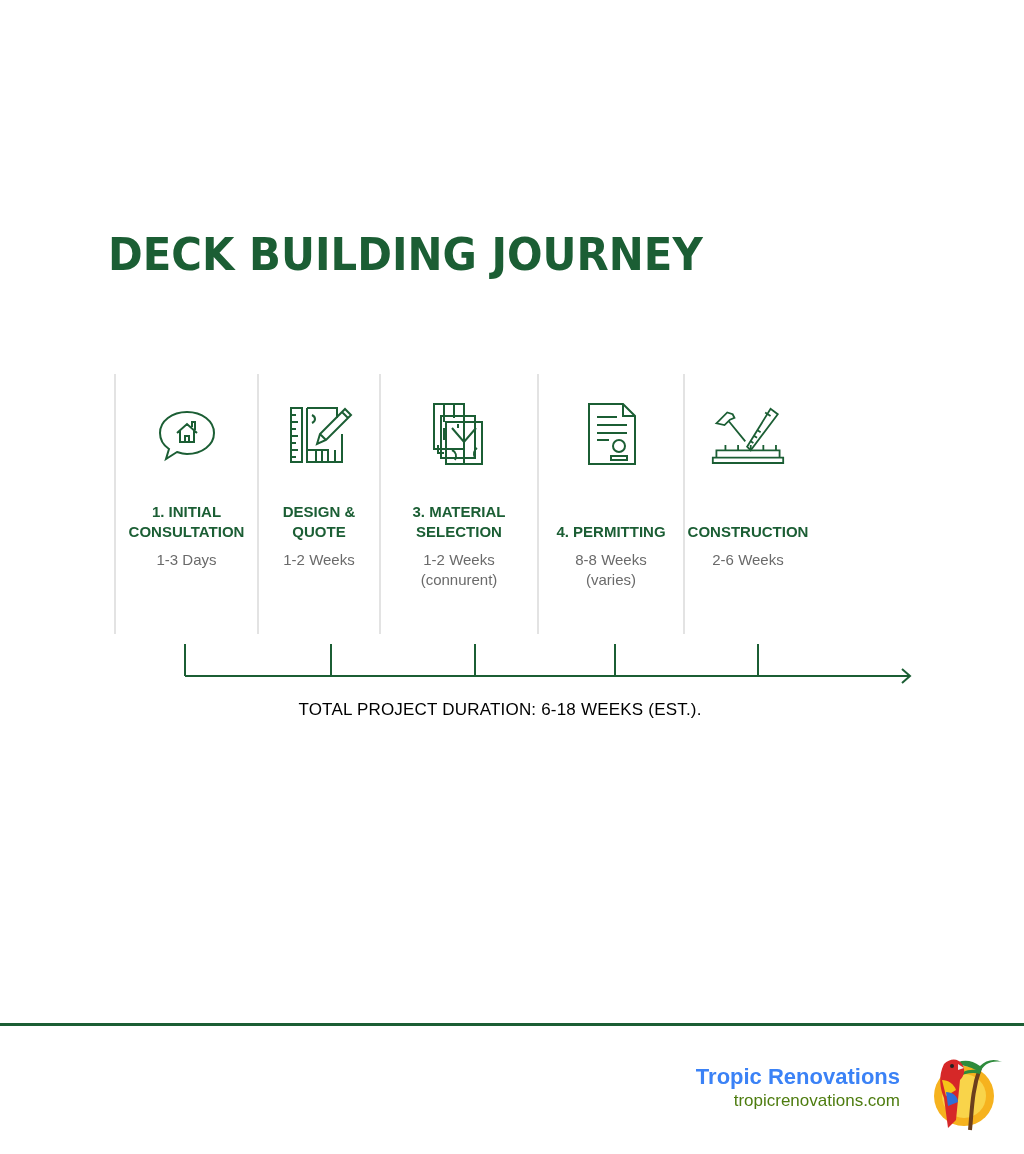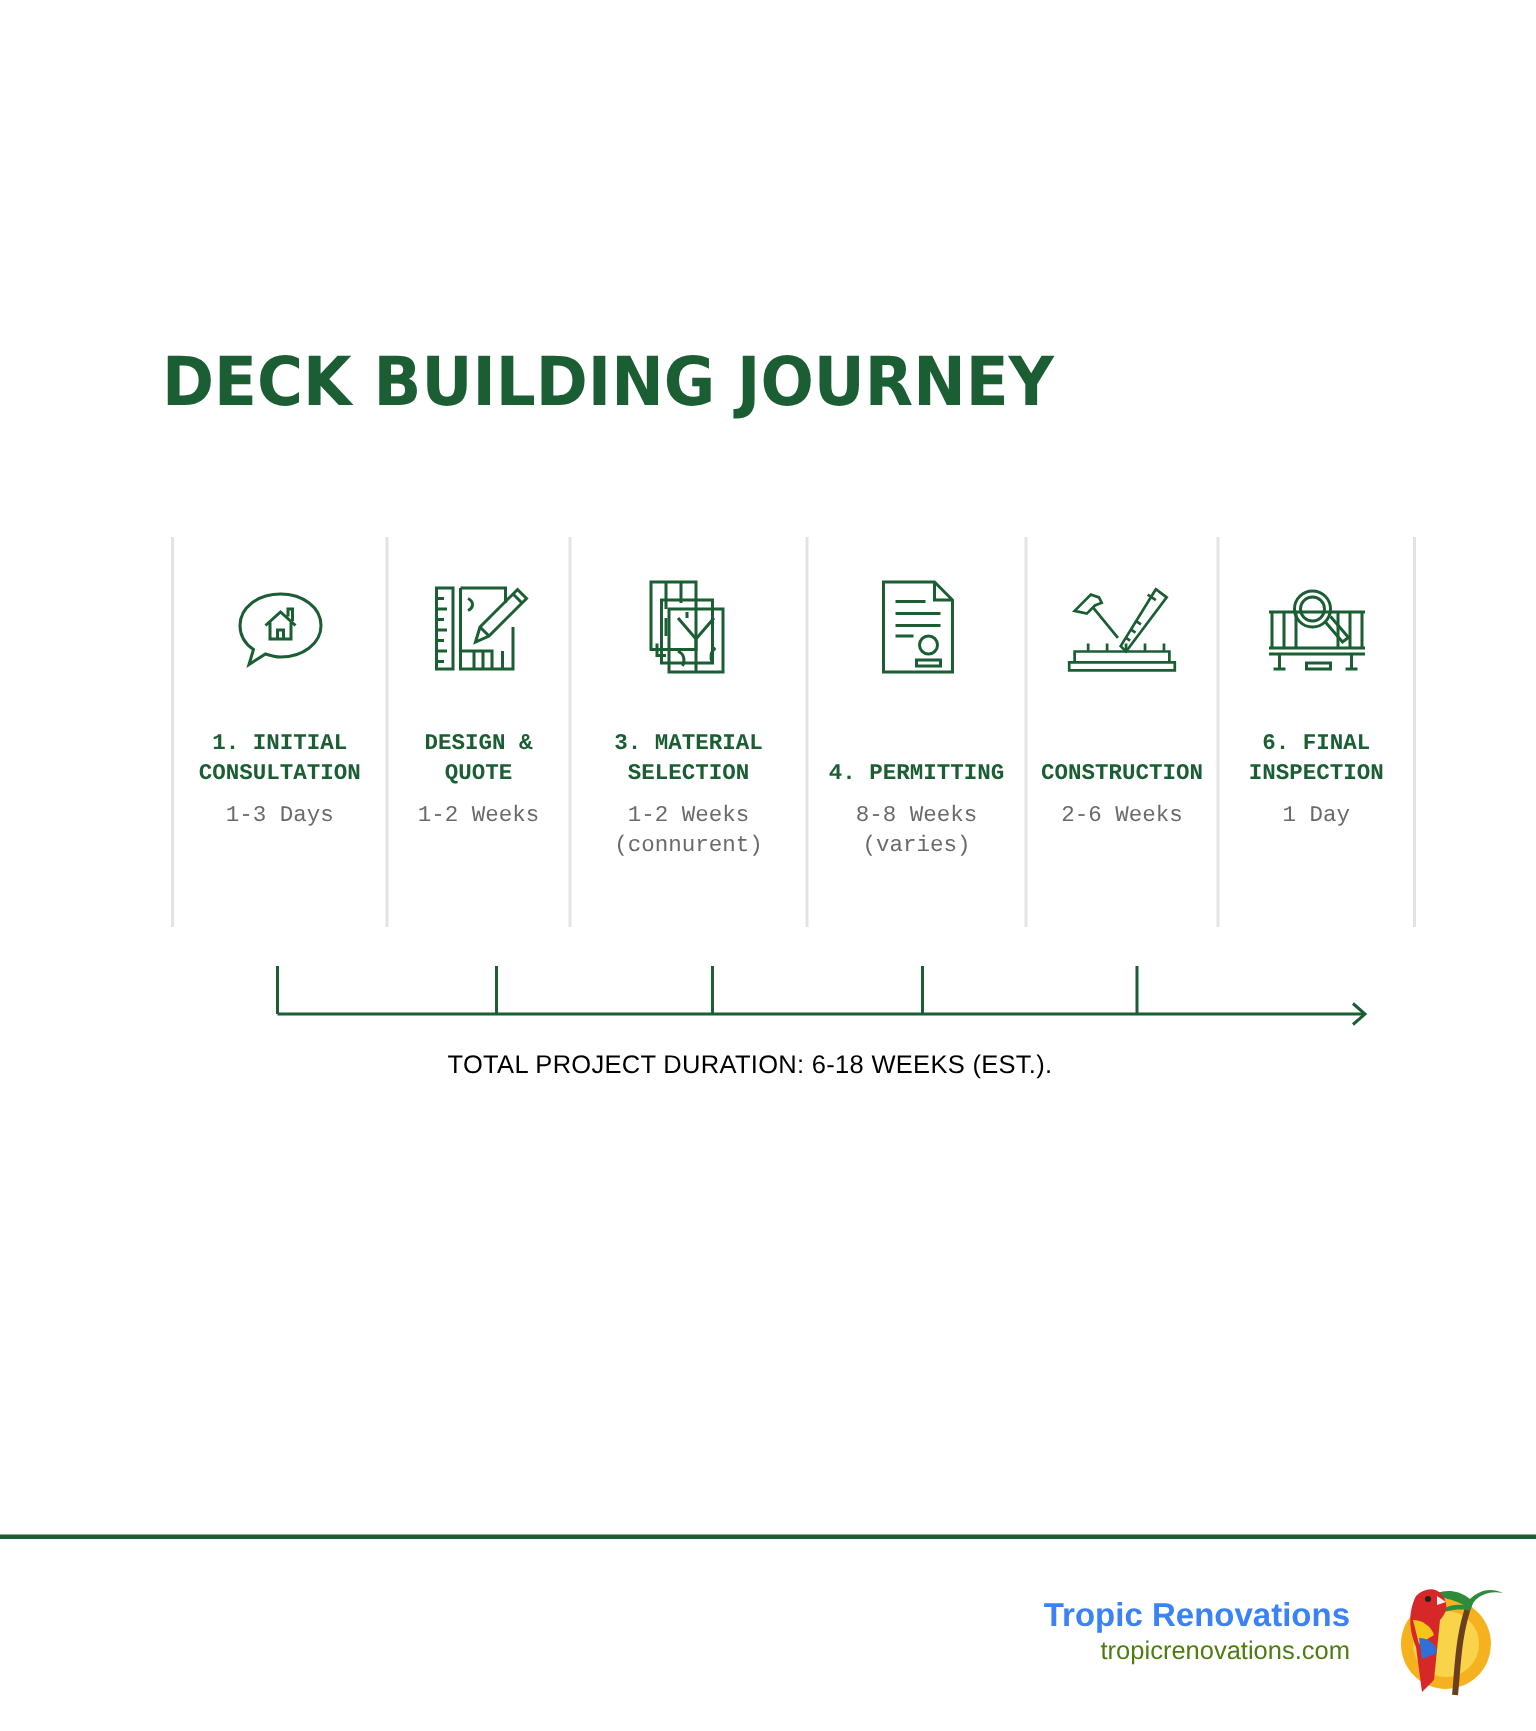--- a/index.html
+++ b/index.html
@@ -9,23 +9,22 @@
     font-family: "Liberation Sans", sans-serif;
   }
   .title {
     position: absolute; left: 108px; top: 228px;
     font-family: "DejaVu Sans", sans-serif;
     font-weight: bold; font-size: 45px; letter-spacing: 0px;
     color: #1b5e34; margin: 0;
     transform: scaleX(0.93); transform-origin: left center;
   }
   .stages {
-    position: absolute; left: 114px; top: 358px; width: 848px; height: 260px;
+    position: absolute; left: 114px; top: 374px; width: 848px; height: 260px;
     display: flex;
-    font-family: Liberation Mono, monospace;
   }
   .stage {
     position: relative; height: 100%;
     border-left: 2px solid #e3e3e3;
     box-sizing: border-box;
   }
   .stage.last { border-right: 2px solid #e3e3e3; }
   .stage-icon {
     position: absolute; top: 26px; left: 50%; transform: translateX(-50%);
     width: 74px; height: 70px;
@@ -135,36 +134,20 @@
         <path d="M40 48l26-42 8 6-30 40z M60 10l6 4 M44 42l3 2M48 36l3 2M52 30l3 2"></path>
         <path d="M2 60h78v6H2z M6 60v-8h70v8 M16 52v-6M30 52v-6M44 52v-6M58 52v-6M72 52v-6"></path>
       </svg>
     </div>
     <div class="stage-name">
         <span>CONSTRUCTION</span>
       </div>
     <div class="stage-dur">2-6 Weeks</div>
   </div>
 
-  <div class="stage last" style="width:133px">
-    <div class="stage-icon">
-      <svg viewBox="0 0 74 70" fill="none" stroke="#1b5e34" stroke-width="2">
-        <path d="M5 24h64M5 48h64M5 52h64 M7 24v24M15 24v24M23 24v24M51 24v24M59 24v24M67 24v24"></path>
-        <circle cx="34" cy="22" r="12"></circle>
-        <circle cx="34" cy="22" r="8"></circle>
-        <path d="M42 30l12 14 4-3-12-14"></path>
-        <path d="M12 52v10M8 62h8M60 52v10M56 62h8M30 58h16v4H30z"></path>
-      </svg>
-    </div>
-    <div class="stage-name">
-        <span>6. FINAL
-INSPECTION</span>
-      </div>
-    <div class="stage-dur">1 Day</div>
-  </div>
 </div>
 
 <svg class="timeline" viewBox="0 0 1024 760">
   <g stroke="#1b5e34" stroke-width="2" fill="none">
     <line x1="185" y1="676" x2="910" y2="676"></line>
     <path d="M902 669l8 7-8 7"></path>
     <line x1="185" y1="644" x2="185" y2="676"></line>
     <line x1="331" y1="644" x2="331" y2="676"></line>
     <line x1="475" y1="644" x2="475" y2="676"></line>
     <line x1="615" y1="644" x2="615" y2="676"></line>

